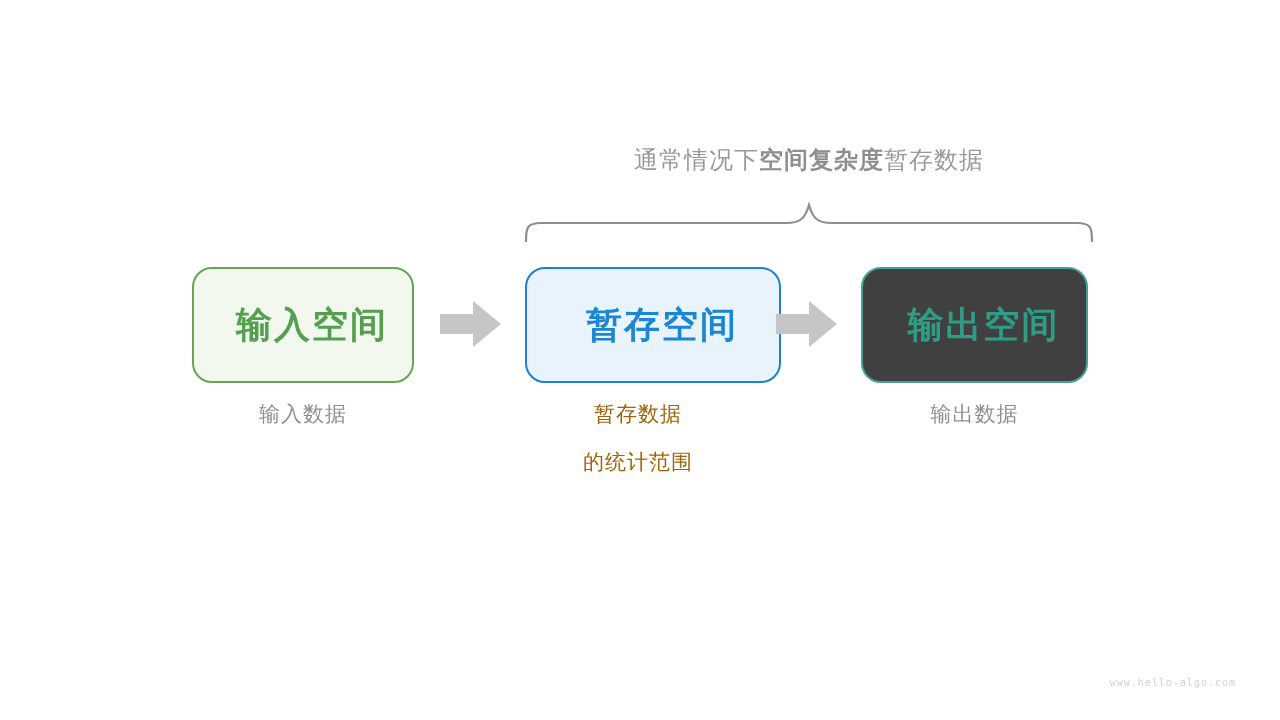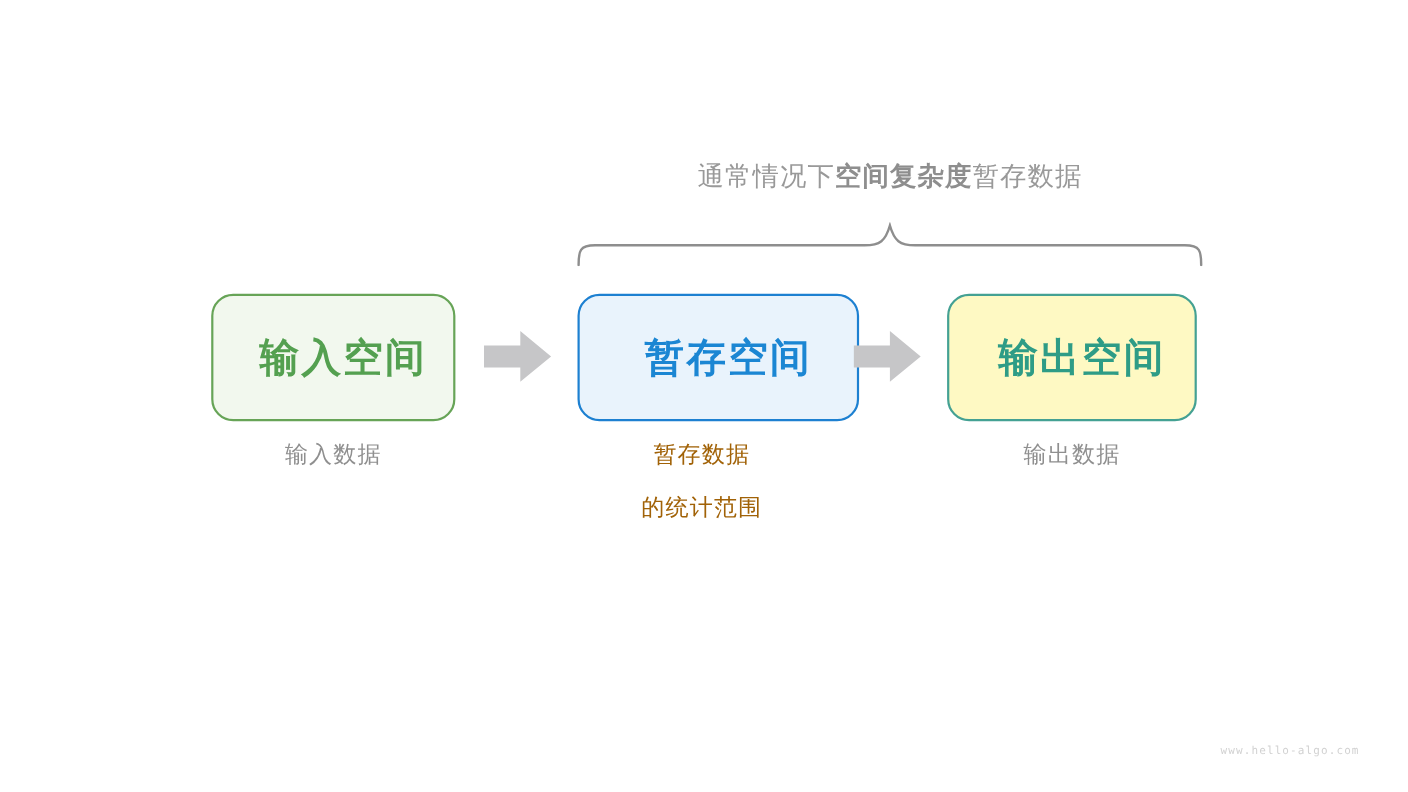--- a/index.html
+++ b/index.html
@@ -108,21 +108,21 @@
   <svg class="arrow arrow-1" viewBox="0 0 62 48">
     <polygon points="0,14 33,14 33,1 61,24 33,47 33,34 0,34" style="fill: rgb(198, 198, 200);"></polygon>
   </svg>
 
   <div class="box box-temp" style="border-color: rgb(29, 128, 209); background-color: rgb(233, 243, 252); color: rgb(27, 134, 211);">暂存空间</div>
 
   <svg class="arrow arrow-2" viewBox="0 0 62 48">
     <polygon points="0,14 33,14 33,1 61,24 33,47 33,34 0,34" style="fill: rgb(198, 198, 200);"></polygon>
   </svg>
 
-  <div class="box box-output" style="border-color: rgb(68, 161, 147); background-color: #fef9c3; color: rgb(46, 156, 134);">输出空间</div>
+  <div class="box box-output" style="border-color: rgb(68, 161, 147); background-color: #404040; color: rgb(46, 156, 134);">输出空间</div>
 
   <div class="notes notes-1" style="color: rgb(143, 143, 143);">
     <div>输入数据</div>
   </div>
 
   <div class="notes notes-2" style="color: #a16207;">
     <div>暂存数据</div>
     <div>的统计范围</div>
   </div>
 

